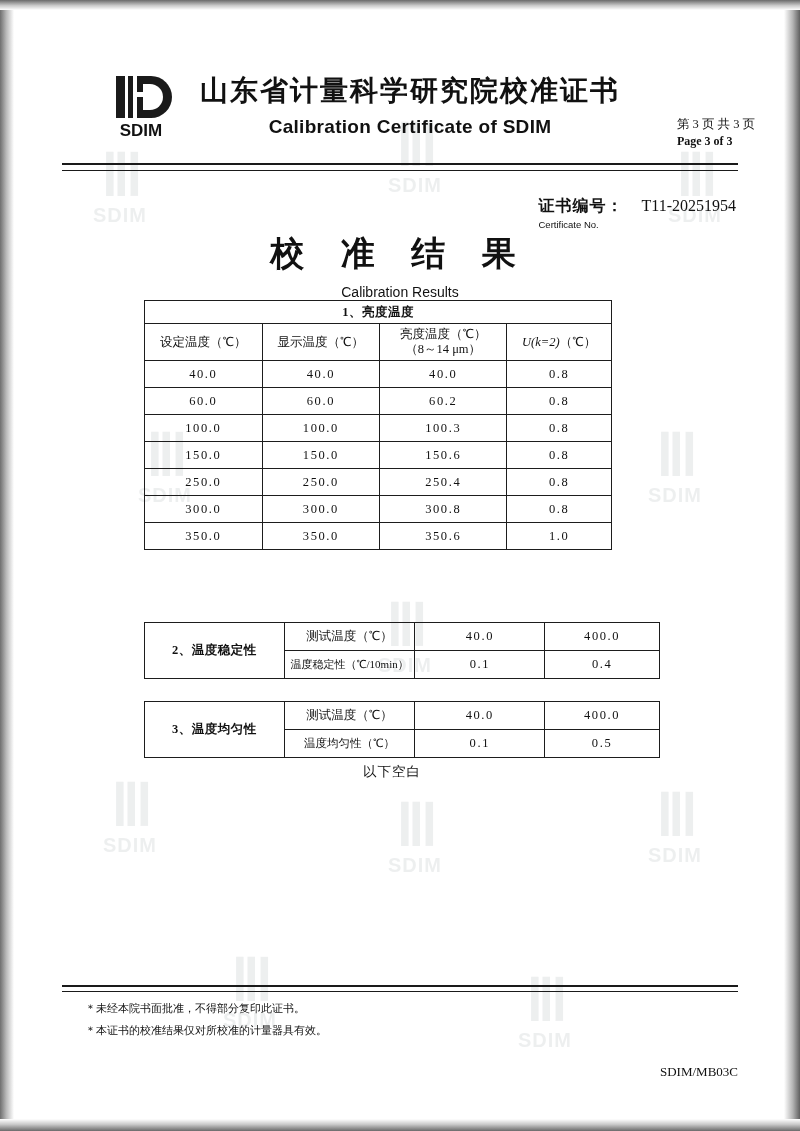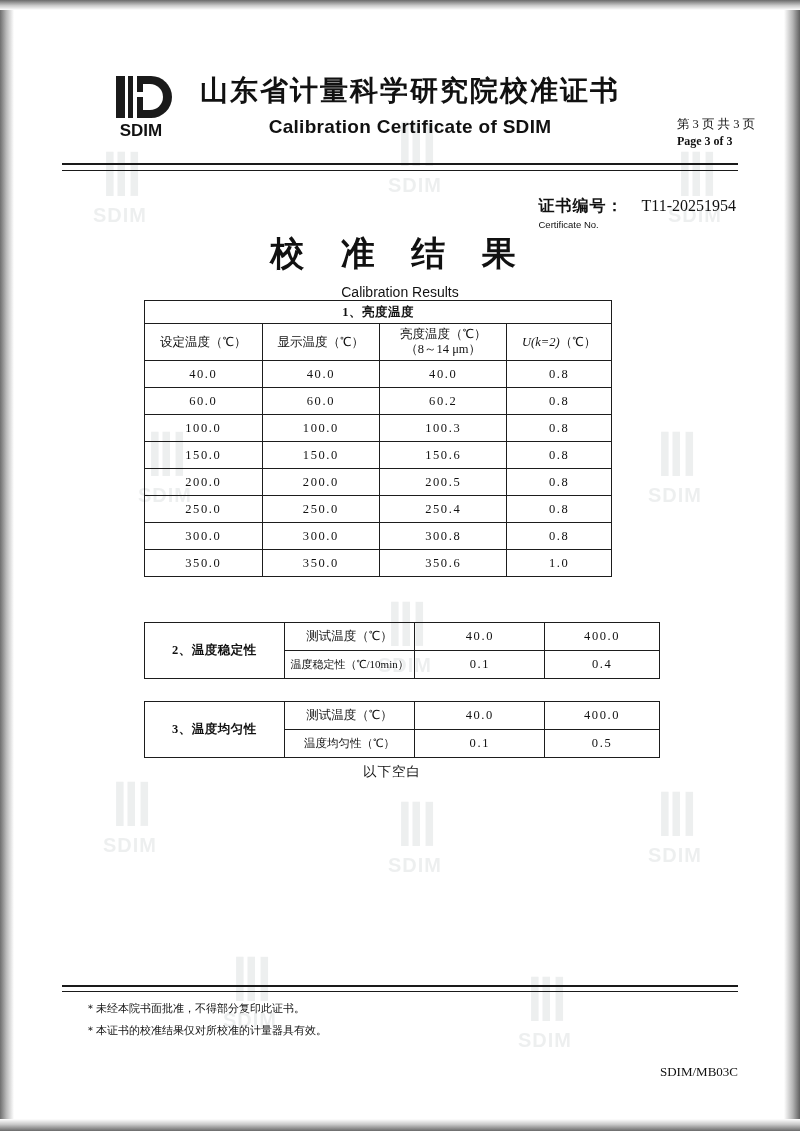--- a/index.html
+++ b/index.html
@@ -374,26 +374,20 @@
       <tr class="r-data">
         <td class="num">100.0</td>
         <td class="num">100.0</td>
         <td class="num">100.3</td>
         <td class="num">0.8</td>
       </tr>
       <tr class="r-data">
         <td class="num">150.0</td>
         <td class="num">150.0</td>
         <td class="num">150.6</td>
-        <td class="num">0.8</td>
-      </tr>
-      <tr class="r-data">
-        <td class="num">200.0</td>
-        <td class="num">200.0</td>
-        <td class="num">200.5</td>
         <td class="num">0.8</td>
       </tr>
       <tr class="r-data">
         <td class="num">250.0</td>
         <td class="num">250.0</td>
         <td class="num">250.4</td>
         <td class="num">0.8</td>
       </tr>
       <tr class="r-data">
         <td class="num">300.0</td>

